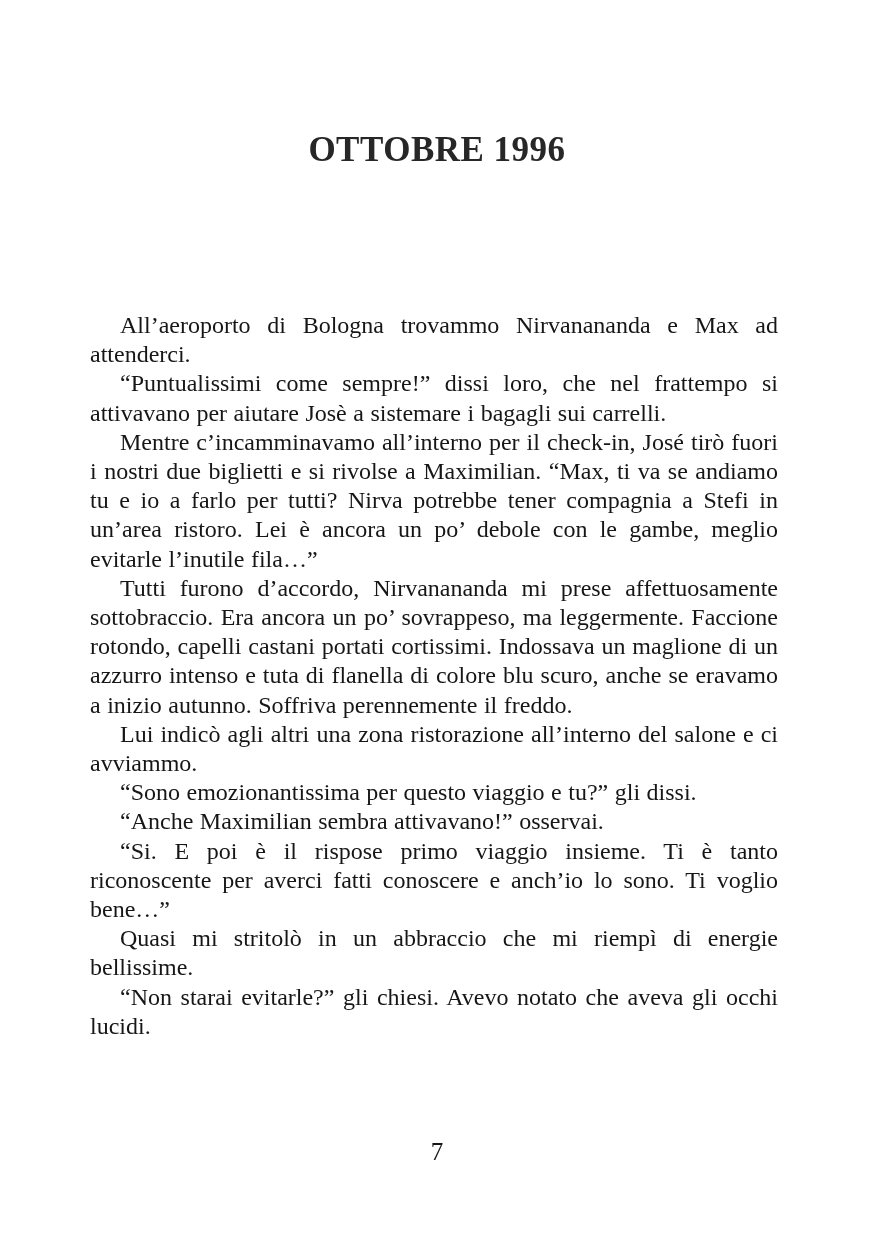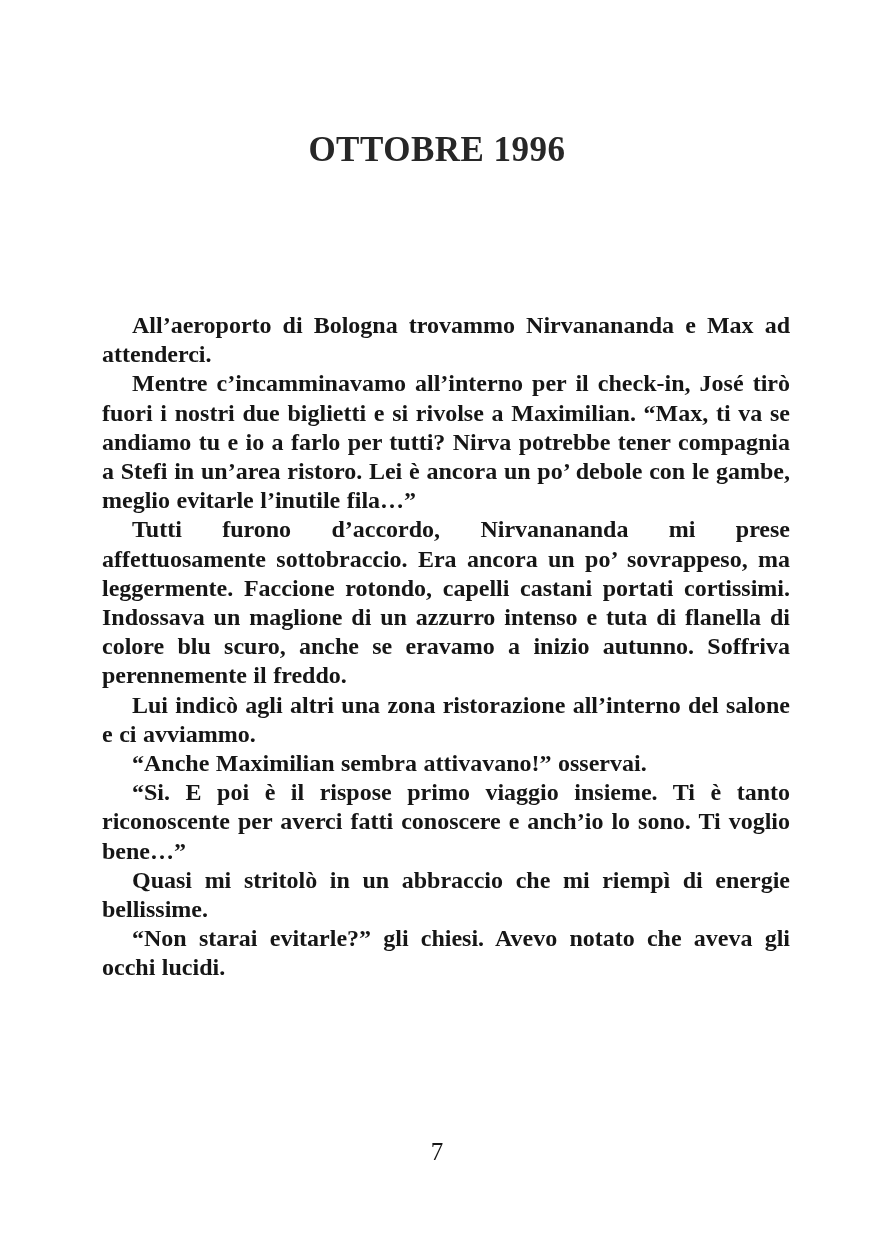--- a/index.html
+++ b/index.html
@@ -26,30 +26,29 @@
     text-align: center;
     font-family: "Liberation Serif", serif;
     font-size: 35px;
     font-weight: bold;
     letter-spacing: 0.5px;
     color: #272727;
   }
   .body-text {
     position: absolute;
     top: 311px;
-    left: 102px;
+    left: 90px;
     width: 688px;
     font-size: 24px;
     line-height: 29.2px;
     text-align: justify;
     hyphens: auto;
     -webkit-hyphens: auto;
     word-spacing: 0.5px;
     color: #161616;
-    font-weight: bold;
   }
   .body-text p {
     margin: 0;
     padding: 0;
     text-indent: 30px;
   }
   .folio {
     position: absolute;
     top: 1138px;
     left: 0;
@@ -60,23 +59,25 @@
   }
 </style>
 </head>
 <body>
 
 <div class="page">
   <h1 class="chapter-title">OTTOBRE 1996</h1>
 
   <div class="body-text" lang="it">
       <p>All’aeroporto di Bologna trovammo Nirvanananda e Max ad attenderci.</p>
+      <p>“Puntualissimi come sempre!” dissi loro, che nel frattempo si attivavano per aiutare Josè a sistemare i bagagli sui carrelli.</p>
       <p>Mentre c’incamminavamo all’interno per il check-in, José tirò fuori i nostri due biglietti e si rivolse a Maximilian. “Max, ti va se andiamo tu e io a farlo per tutti? Nirva potrebbe tener compagnia a Stefi in un’area ristoro. Lei è ancora un po’ debole con le gambe, meglio evitarle l’inutile fila…”</p>
       <p>Tutti furono d’accordo, Nirvanananda mi prese affettuosamente sottobraccio. Era ancora un po’ sovrappeso, ma leggermente. Faccione rotondo, capelli castani portati cortissimi. Indossava un maglione di un azzurro intenso e tuta di flanella di colore blu scuro, anche se eravamo a inizio autunno. Soffriva perennemente il freddo.</p>
       <p>Lui indicò agli altri una zona ristorazione all’interno del salone e ci avviammo.</p>
+      <p>“Sono emozionantissima per questo viaggio e tu?” gli dissi.</p>
       <p>“Anche Maximilian sembra attivavano!” osservai.</p>
       <p>“Si. E poi è il rispose primo viaggio insieme. Ti è tanto riconoscente per averci fatti conoscere e anch’io lo sono. Ti voglio bene…”</p>
       <p>Quasi mi stritolò in un abbraccio che mi riempì di energie bellissime.</p>
       <p>“Non starai evitarle?” gli chiesi. Avevo notato che aveva gli occhi lucidi.</p>
     </div>
 
   <div class="folio">7</div>
 </div>
 
 </body></html>

